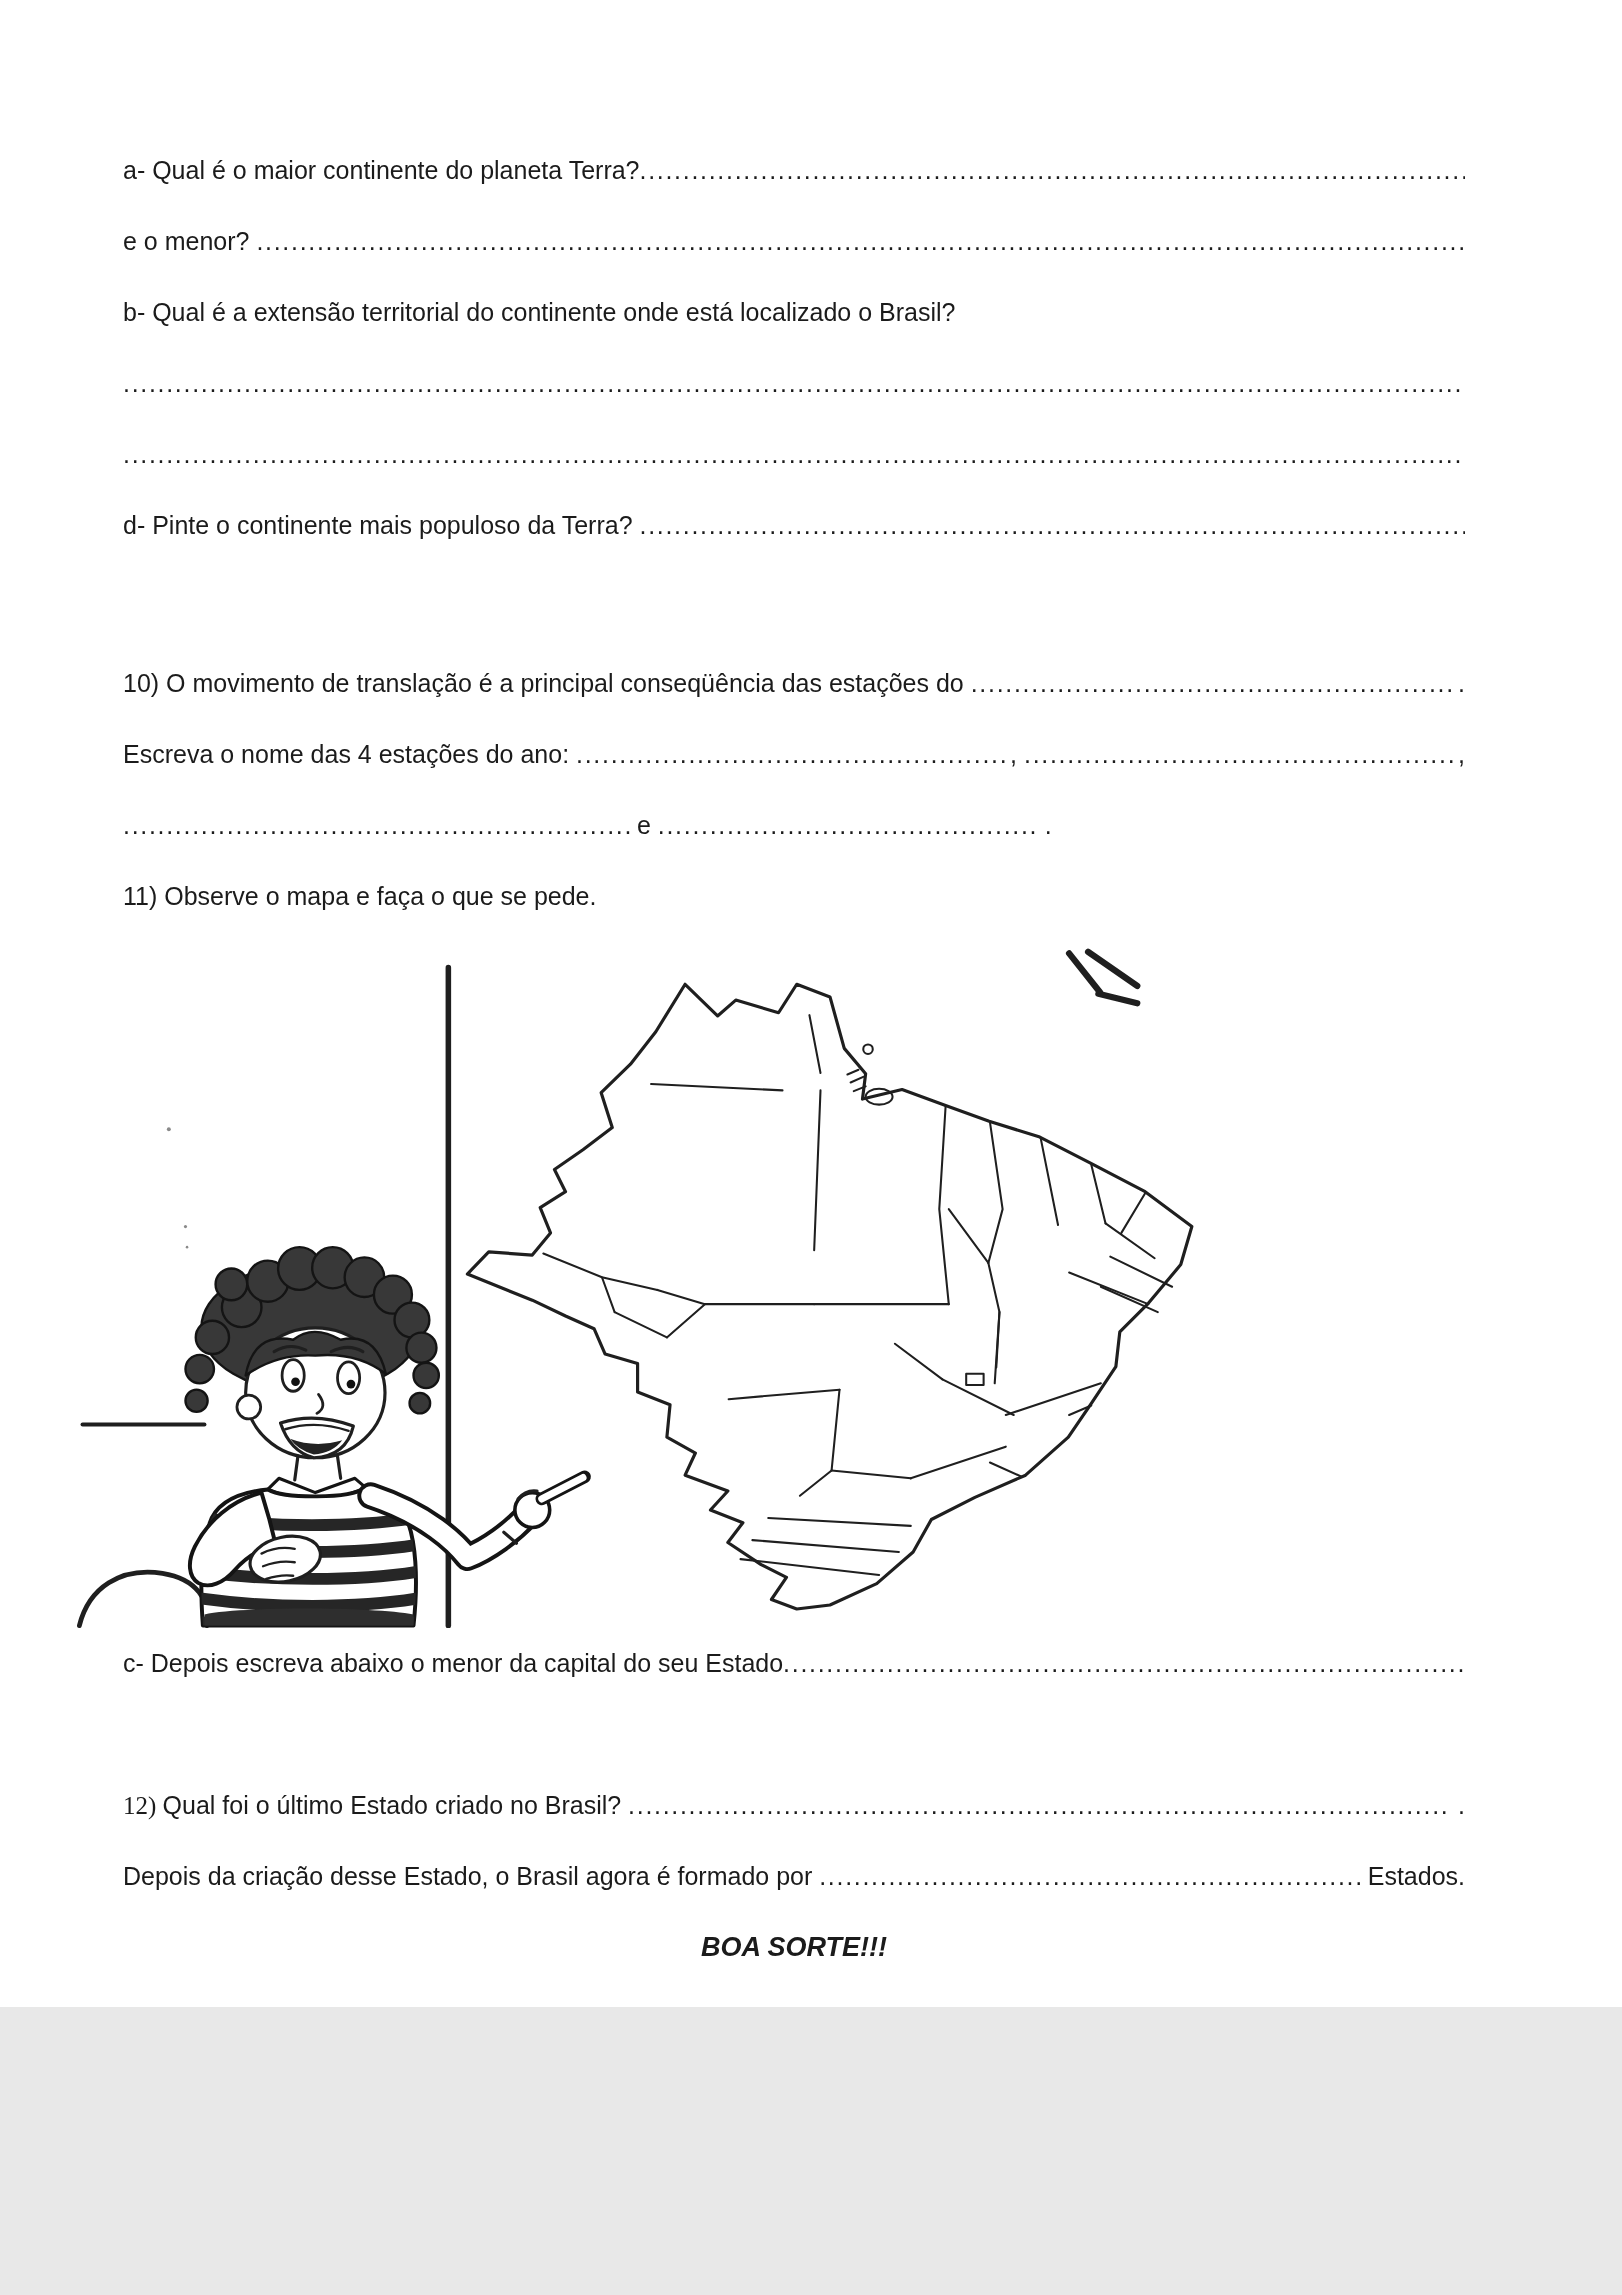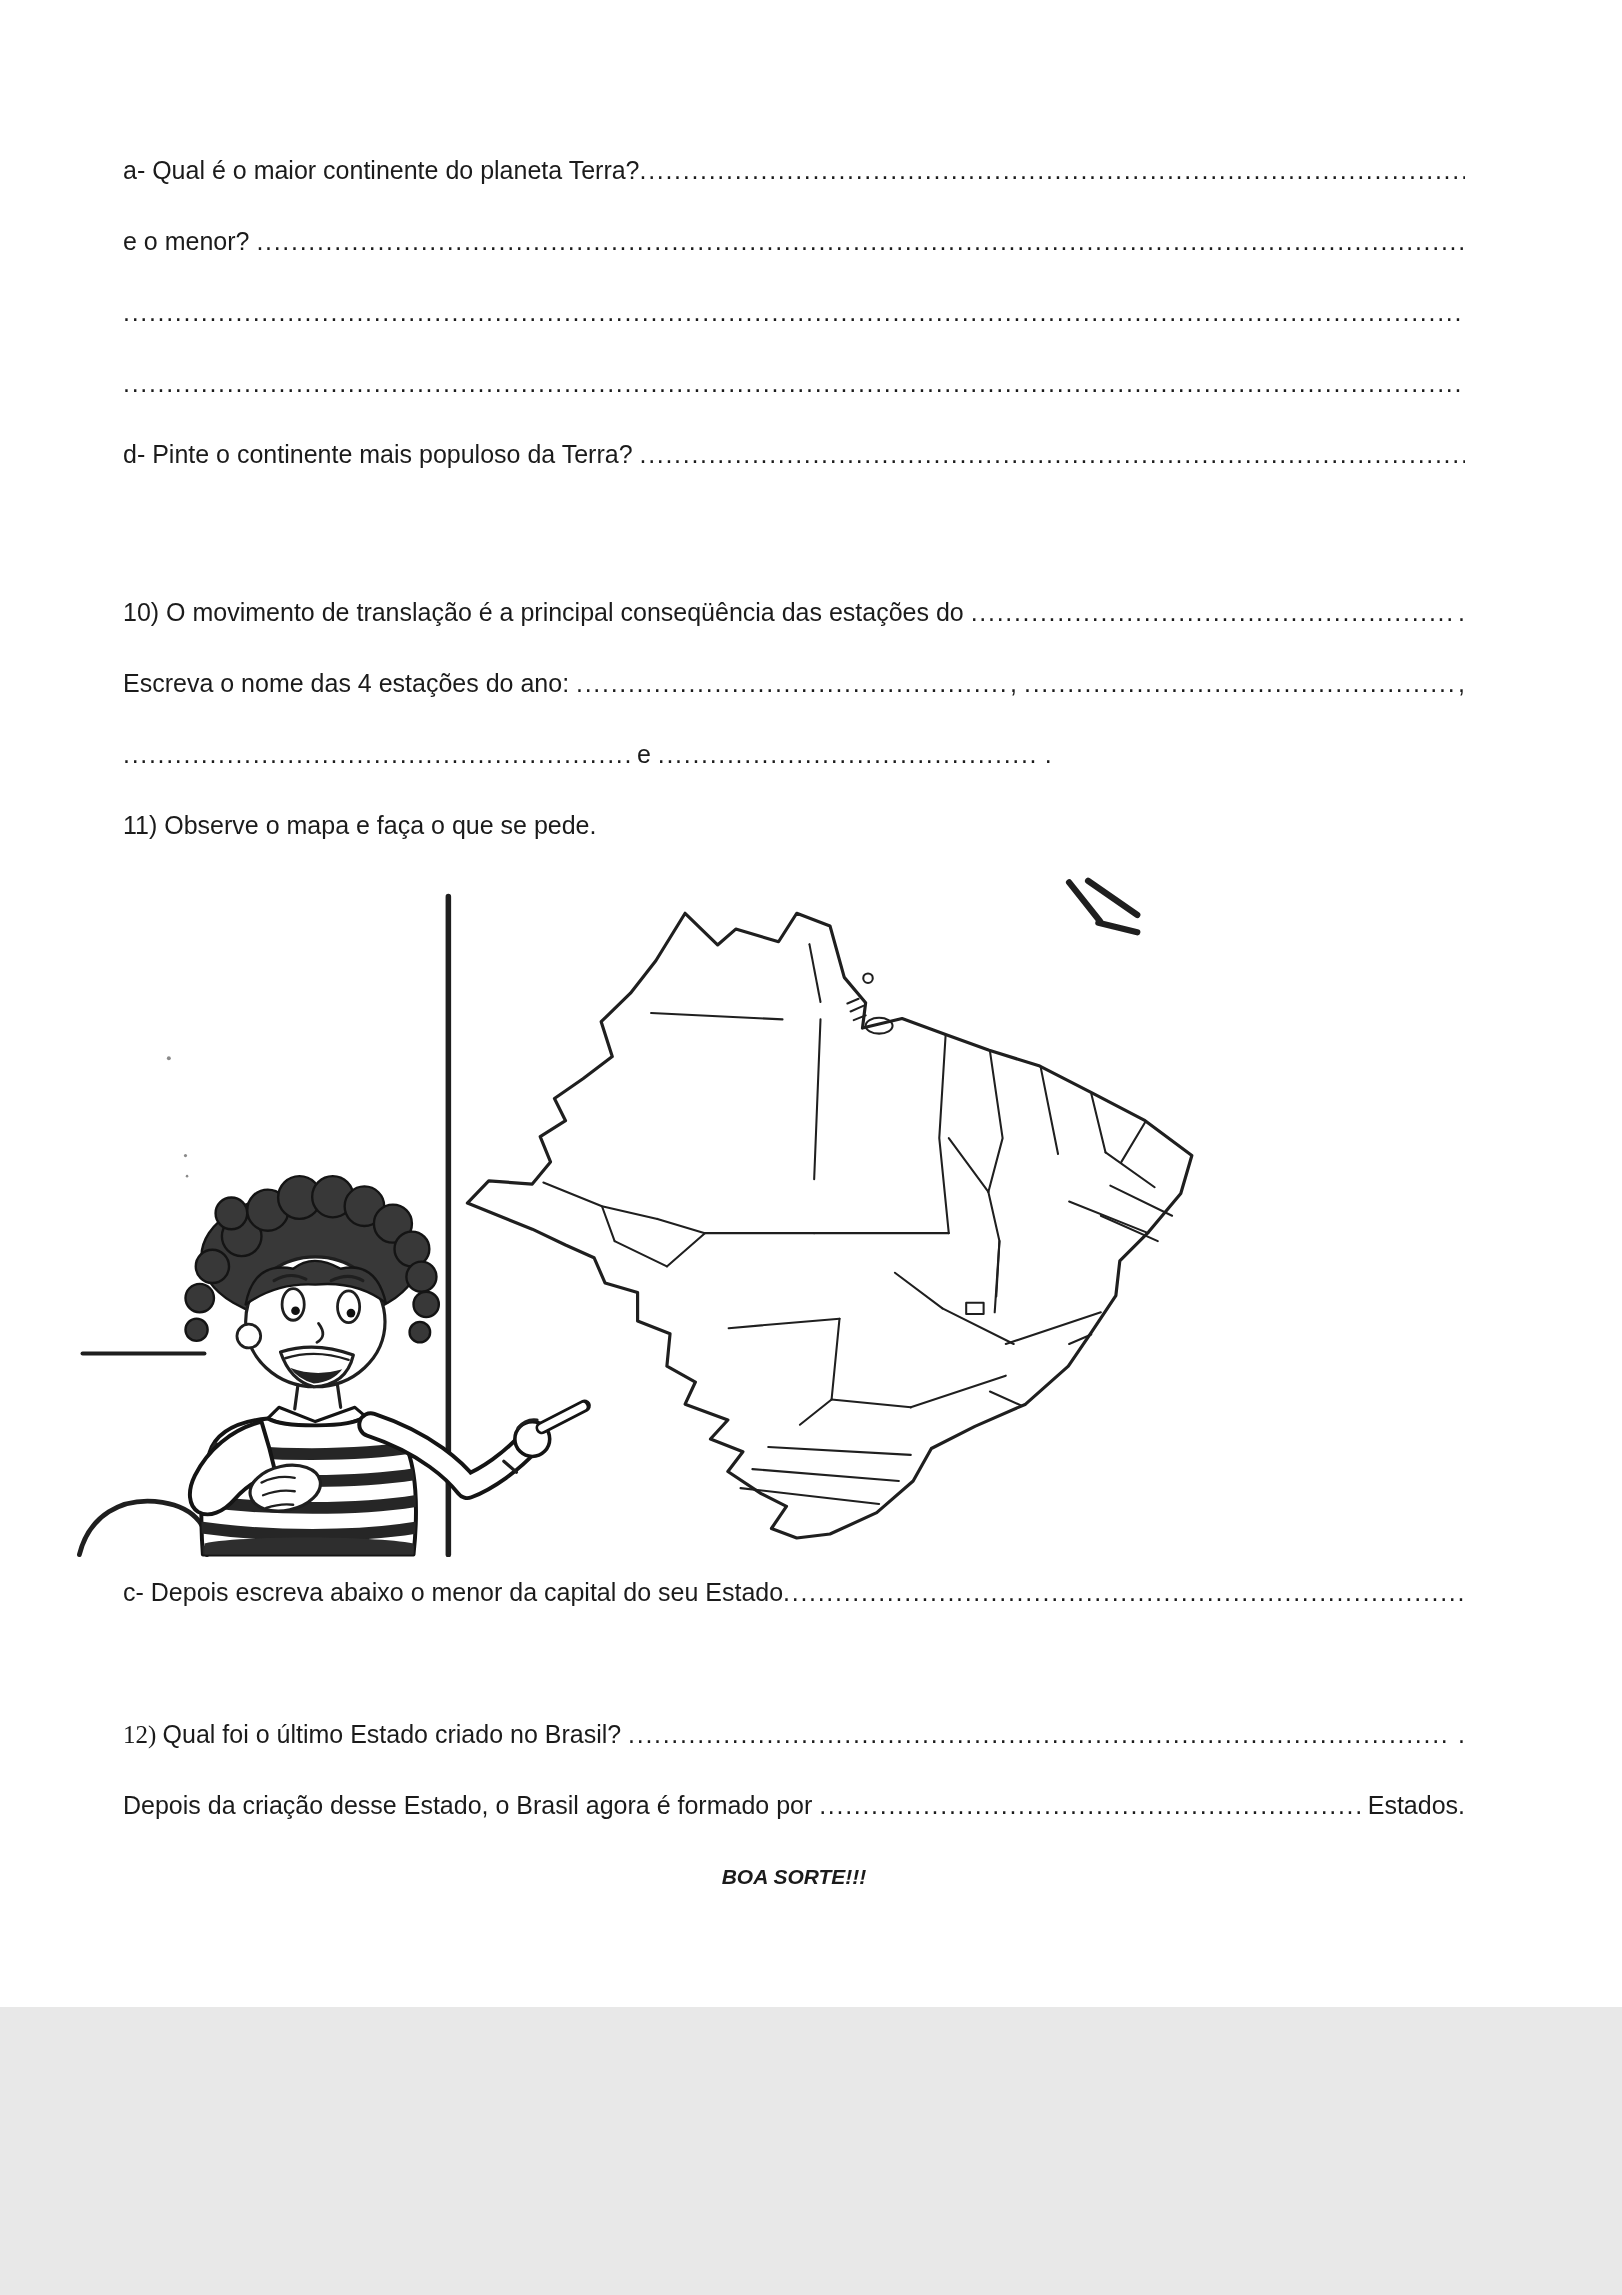--- a/index.html
+++ b/index.html
@@ -33,32 +33,33 @@
     position:relative;
     height:696px;
     margin-left:-123px;
     margin-right:-157px;
   }
   .figure svg{display:block;}
   .center{justify-content:center;}
   .goodluck{
     font-weight:bold;
     font-style:italic;
-    font-size:21px;
+    font-size:27px;
   }
 </style>
 </head>
 <body>
 
 <div class="page">
   <div class="content">
 
     <div id="sec-intro">
         <div class="line"><span class="txt">a- Qual é o maior continente do planeta Terra?</span><span class="dots fill">..........................................................................................................................................................................................................................</span></div>
         <div class="line"><span class="txt">e o menor? </span><span class="dots fill">..........................................................................................................................................................................................................................</span></div>
+        <div class="line"><span class="txt">b- Qual é a extensão territorial do continente onde está localizado o Brasil?</span></div>
         <div class="line"><span class="dots fill">..........................................................................................................................................................................................................................</span></div>
         <div class="line"><span class="dots fill">..........................................................................................................................................................................................................................</span></div>
         <div class="line"><span class="txt">d- Pinte o continente mais populoso da Terra? </span><span class="dots fill">..........................................................................................................................................................................................................................</span></div>
         <div class="line" style="margin-top: 87px;"><span class="txt">10) O movimento de translação é a principal conseqüência das estações do </span><span class="dots fill">..........................................................................................................................................................................................................................</span><span class="txt"> .</span></div>
         <div class="line"><span class="txt">Escreva o nome das 4 estações do ano: </span><span class="dots fill">..........................................................................................................................................................................................................................</span><span class="txt">, </span><span class="dots fill">..........................................................................................................................................................................................................................</span><span class="txt">,</span></div>
         <div class="line"><span class="dots" style="width: 507px;">..........................................................................................................................................................................................................................</span><span class="txt"> e </span><span class="dots" style="width: 380px;">..........................................................................................................................................................................................................................</span><span class="txt"> .</span></div>
         <div class="line"><span class="txt">11) Observe o mapa e faça o que se pede.</span></div>
       </div>
 
     <div class="figure">

